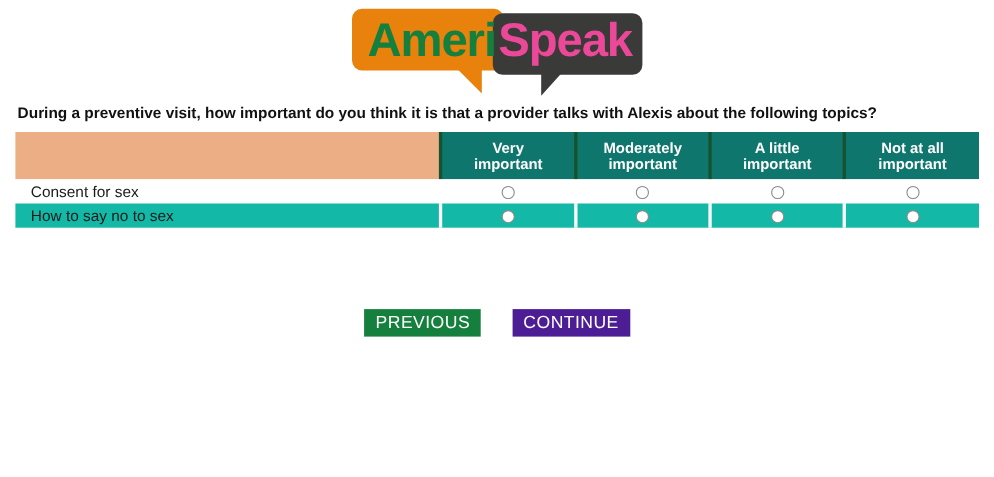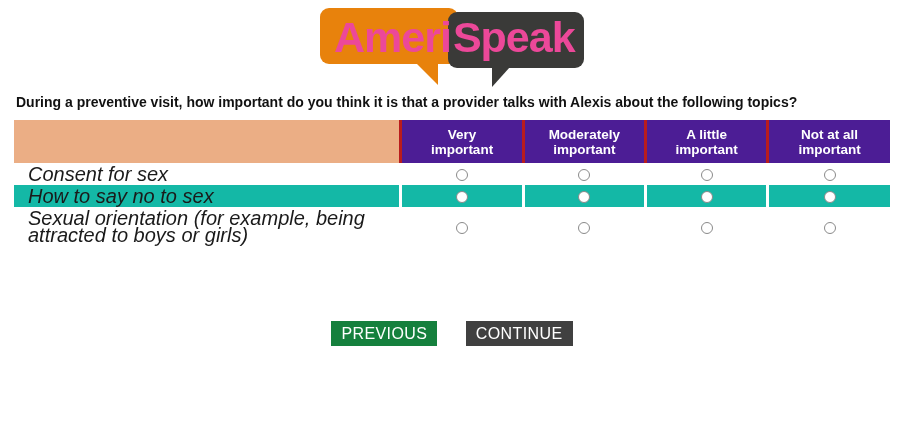--- a/index.html
+++ b/index.html
@@ -76,21 +76,21 @@
     line-height: 54px;
     font-size: 43px;
     font-weight: bold;
     letter-spacing: -1px;
     z-index: 5;
     white-space: nowrap;
     text-align: left;
     padding-left: 14px;
     box-sizing: border-box;
   }
-  .logo-text .w1 { color: #ec4899; }
+  .logo-text .w1 { color: #15803d; }
   .logo-text .w2 { color: #ec4899; margin-left: 2px; }
 
   
   .question {
     margin: 0;
     padding: 0 0 0 16px;
     font-size: 14px;
     font-weight: bold;
     color: #111111;
     line-height: 20px;
@@ -106,52 +106,51 @@
   table.grid {
     border-collapse: collapse;
     width: 876px;
     table-layout: fixed;
     font-size: 14px;
   }
   table.grid col.c-label { width: 386px; }
   table.grid col.c-opt   { width: 122px; }
 
   table.grid thead th {
-    background: #4c1d95;
+    background: #0f766e;
     color: #ffffff;
     font-weight: bold;
     font-size: 13.5px;
     line-height: 15px;
     text-align: center;
     vertical-align: middle;
     height: 43px;
     padding: 0 4px;
-    border-left: 3px solid #b91c1c;
+    border-left: 3px solid #14532d;
     box-sizing: border-box;
   }
   table.grid thead th.th-label {
     background: #EBAE85;
     border-left: none;
   }
 
   table.grid tbody td {
     height: 22px;
     padding: 2px 0 2px 0;
     vertical-align: middle;
     border-left: 3px solid #ffffff;
     box-sizing: border-box;
   }
   table.grid tbody td.cell-label {
     border-left: none;
     padding-left: 14px;
-    font-size: 20px;
+    font-size: 14px;
     color: #1a1a1a;
     line-height: 17px;
     text-align: left;
-    font-style: italic;
   }
   table.grid tbody td.cell-opt {
     text-align: center;
   }
   table.grid tbody tr.row-odd td  { background: #ffffff; }
   table.grid tbody tr.row-even td { background: #14b8a6; }
   table.grid tbody tr.row-tall td { height: 40px; }
 
   .radio {
     display: inline-block;
@@ -178,21 +177,21 @@
     font-size: 16px;
     font-family: "Liberation Sans", sans-serif;
     letter-spacing: 0.4px;
     line-height: 25px;
     height: 25px;
     padding: 0 10px;
     cursor: pointer;
     vertical-align: middle;
   }
   .btn-prev     { background: #15803d; margin-right: 24px; }
-  .btn-continue { background: #404040; }
+  .btn-continue { background: #4c1d95; }
 </style>
 </head>
 <body>
 
 <div class="logo-wrap">
   <div class="logo">
     <div class="bubble bubble-orange"></div>
     <div class="tail tail-orange"></div>
     <div class="bubble bubble-dark"></div>
     <div class="tail tail-dark"></div>
@@ -240,27 +239,20 @@
         <td class="cell-opt"><span class="radio"></span></td>
         <td class="cell-opt"><span class="radio"></span></td>
       </tr>
       <tr class="row-even">
         <td class="cell-label">How to say no to sex</td>
         <td class="cell-opt"><span class="radio"></span></td>
         <td class="cell-opt"><span class="radio"></span></td>
         <td class="cell-opt"><span class="radio"></span></td>
         <td class="cell-opt"><span class="radio"></span></td>
       </tr>
-      <tr class="row-odd row-tall">
-        <td class="cell-label">Sexual orientation (for example, being attracted to boys or girls)</td>
-        <td class="cell-opt"><span class="radio"></span></td>
-        <td class="cell-opt"><span class="radio"></span></td>
-        <td class="cell-opt"><span class="radio"></span></td>
-        <td class="cell-opt"><span class="radio"></span></td>
-      </tr>
     </tbody>
   </table>
 </div>
 
 <div class="btn-bar">
   <button class="btn btn-prev">PREVIOUS</button>
   <button class="btn btn-continue">CONTINUE</button>
 </div>
 
 </body></html>

